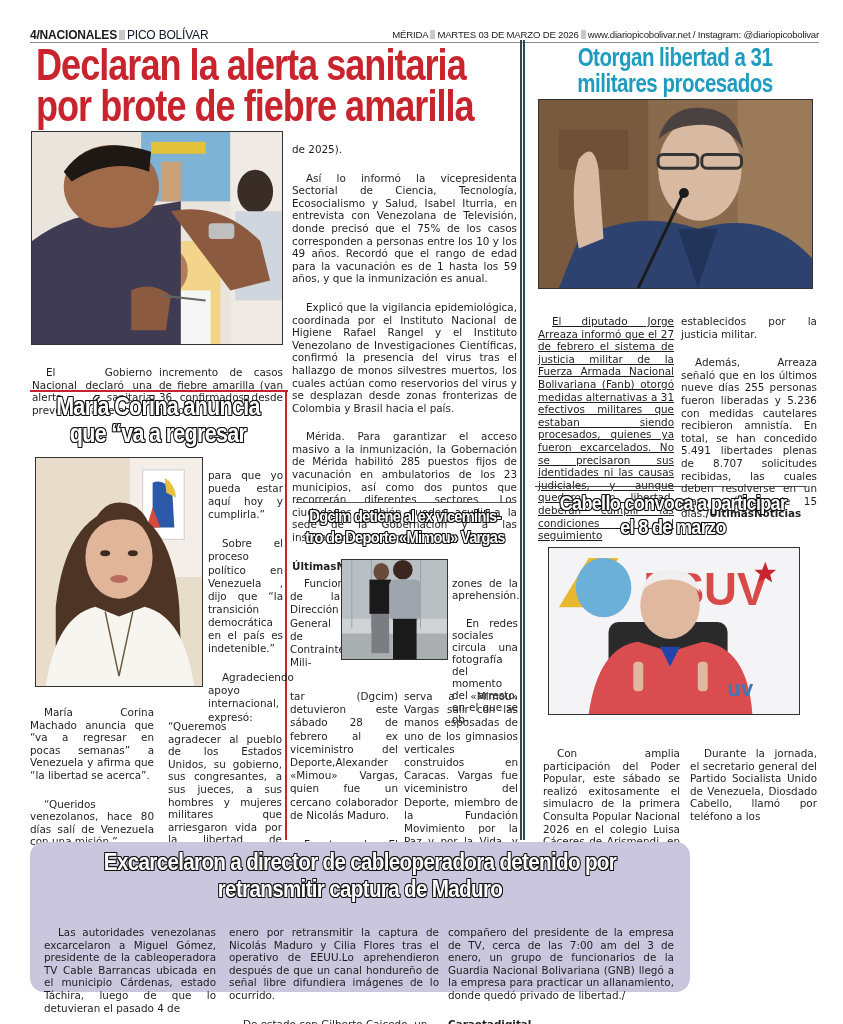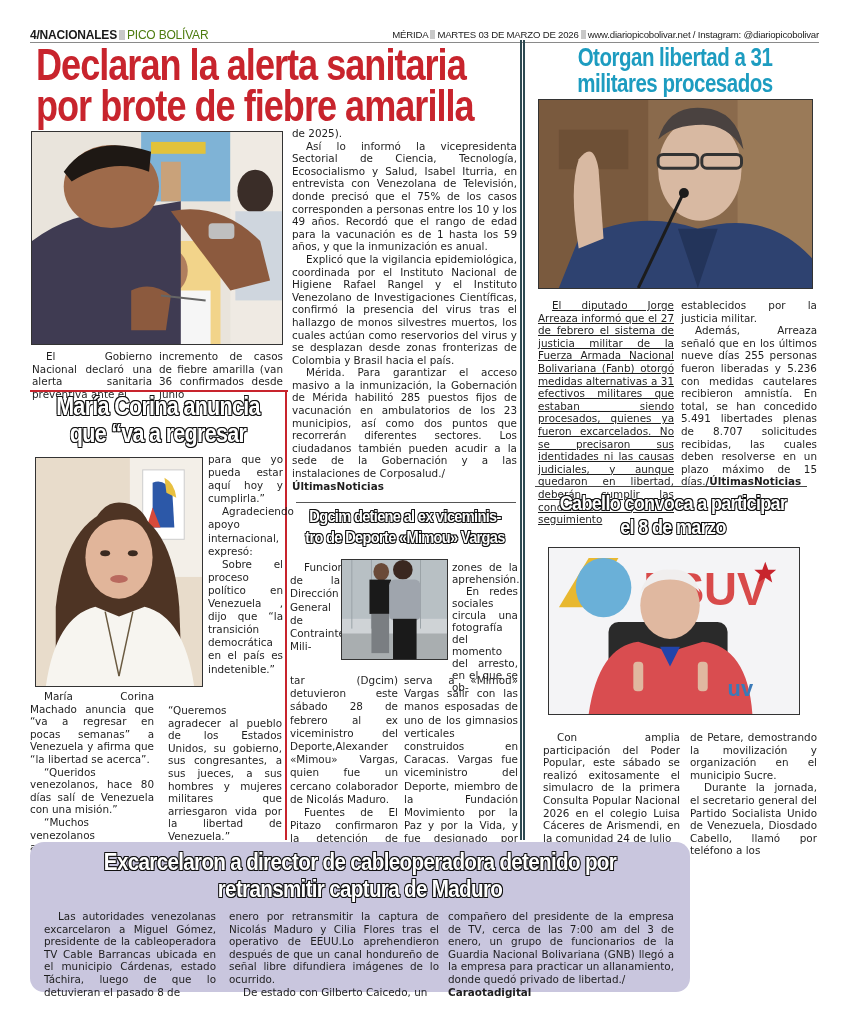--- a/index.html
+++ b/index.html
@@ -1,28 +1,28 @@
 <!DOCTYPE html>
 <html><head>
 <meta charset="utf-8">
 <style>
   * { box-sizing: border-box; margin: 0; padding: 0; }
   html, body { width: 843px; height: 1024px; background: #ffffff; overflow: hidden; }
   body { position: relative; font-family: "DejaVu Sans", sans-serif; color: #1c1c1c; }
   .abs { position: absolute; }
   .body-text { font-family: "DejaVu Sans", sans-serif; font-size: 10.4px; line-height: 12.6px; text-align: justify; hyphens: manual; color: #1e1e1e; }
-  .body-text p { text-indent: 14px; }
+  .body-text p { text-indent: 14px; margin-top: 16px; }
   .body-text p.noind { text-indent: 0; }
   .body-text b { font-weight: bold; }
 
   
   .hdr-left { left: 30px; top: 28px; font-family: "Liberation Sans", sans-serif; font-size: 12px; letter-spacing: -0.2px; }
   .hdr-left .sec { font-weight: bold; color: #1a1a1a; }
   .hdr-left .sep { display:inline-block; width:6px; height:10px; background:#c8c8c8; margin:0 2px; vertical-align:-1px; }
-  .hdr-left .pub { color: #4d7c0f; text-align: right; }
+  .hdr-left .pub { color: #0f172a; text-align: right; }
   .hdr-right { right: 24px; top: 29px; font-family: "Liberation Sans", sans-serif; font-size: 9.6px; color: #222; letter-spacing: -0.2px; }
   .hdr-right .sep { display:inline-block; width:5px; height:9px; background:#c8c8c8; margin:0 2px; vertical-align:-1px; }
   .hdr-line { left: 30px; top: 42px; width: 789px; height: 1px; background: #8a8a8a; }
 
   
   .head-red { font-family: "Liberation Sans", sans-serif; font-weight: bold; color: #c8242d; font-size: 41px; line-height: 40px; letter-spacing: -1.2px; transform: scaleX(0.82); transform-origin: left top; white-space: nowrap; }
   .head-teal { font-family: "Liberation Sans", sans-serif; font-weight: bold; color: #1d9cc0; font-size: 24px; line-height: 26px; letter-spacing: -0.6px; text-align: center; transform: scaleX(0.82); transform-origin: center top; }
   .head-outline { font-family: "Liberation Sans", sans-serif; font-weight: bold; color: #ffffff; -webkit-text-stroke: 1.4px #111; paint-order: stroke fill; text-shadow: 1px 1px 0 #111, -1px -1px 0 #111, 1px -1px 0 #111, -1px 1px 0 #111; text-align: center; letter-spacing: -0.8px; transform-origin: center top; }
 
   
@@ -113,22 +113,22 @@
     <line x1="70" y1="155" x2="84" y2="220" stroke="#6a5a40" stroke-width="1.5"></line>
     <line x1="98" y1="155" x2="84" y2="220" stroke="#6a5a40" stroke-width="1.5"></line>
     <ellipse cx="70" cy="96" rx="5" ry="3" fill="#3a2a20"></ellipse>
     <ellipse cx="98" cy="96" rx="5" ry="3" fill="#3a2a20"></ellipse>
     <ellipse cx="84" cy="122" rx="9" ry="4" fill="#b9695e"></ellipse>
   </svg>
 </div>
 
 <div class="abs body-text" style="left:208px; top:453px; width:75px; line-height:13.1px;">
   <p class="noind">para que yo pueda estar aquí hoy y cumplirla.”</p>
+  <p>Sobre el proceso político en Venezuela , dijo que “la transición democrática en el país es indetenible.”</p>
   <p>Agradeciendo apoyo internacional, expresó:</p>
-  <p>Sobre el proceso político en Venezuela , dijo que “la transición democrática en el país es indetenible.”</p>
 </div>
 
 <div class="abs body-text" style="left:30px; top:690px; width:124px;">
   <p>María Corina Machado anuncia que “va a regresar en pocas semanas” a Venezuela y afirma que “la libertad se acerca”.</p>
   <p>“Queridos venezolanos, hace 80 días salí de Venezuela con una misión.”</p>
   <p>“Muchos venezolanos arriesgaron su vida</p>
 </div>
 <div class="abs body-text" style="left:168px; top:704px; width:114px;">
   <p class="noind"><span>“Queremos agradecer al pueblo de los Estados Unidos, su gobierno, sus congresantes, a sus jueces, a sus hombres y mujeres militares que arriesgaron vida por la libertad de Venezuela.” </span><b>/AlbertoNews</b></p>
 </div>
@@ -218,31 +218,30 @@
     <path d="M112 100 L122 120 L132 100 Z" fill="#2244aa"></path>
     <rect x="85" y="115" width="10" height="30" rx="4" fill="#e0b8a0"></rect>
     <rect x="150" y="115" width="10" height="30" rx="4" fill="#e0b8a0"></rect>
     <text x="180" y="150" font-family="Liberation Sans, sans-serif" font-weight="bold" font-size="22" fill="#3a7ab8">uv</text>
   </svg>
 </div>
 <div class="abs body-text" style="left:543px; top:731px; width:137px;">
   <p>Con amplia participación del Poder Popular, este sábado se realizó exitosamente el simulacro de la primera Consulta Popular Nacional 2026 en el colegio Luisa Cáceres de Arismendi, en la comunidad 24 de Julio</p>
 </div>
 <div class="abs body-text" style="left:690px; top:731px; width:127px;">
-  <p class="noind">de Petare, demostrando la movilización y organización en el municipio Sucre.</p>
   <p>Durante la jornada, el secretario general del Partido Socialista Unido de Venezuela, Diosdado Cabello, llamó por teléfono a los</p>
 </div>
 
 <div class="abs bottom-box"></div>
 <div class="abs head-outline" style="left:30px; top:848px; width:660px; font-size:24px; line-height:27px; transform:scaleX(0.86);">
   <div>Excarcelaron a director de cableoperadora detenido por</div>
   <div>retransmitir captura de Maduro</div>
 </div>
 <div class="abs body-text" style="left:44px; top:910px; width:172px;">
-  <p>Las autoridades venezolanas excarcelaron a Miguel Gómez, presidente de la cableoperadora TV Cable Barrancas ubicada en el municipio Cárdenas, estado Táchira, luego de que lo detuvieran el pasado 8 de</p>
+  <p>Las autoridades venezolanas excarcelaron a Miguel Gómez, presidente de la cableoperadora TV Cable Barrancas ubicada en el municipio Cárdenas, estado Táchira, luego de que lo detuvieran el pasado 4 de</p>
 </div>
 <div class="abs body-text" style="left:229px; top:910px; width:210px;">
   <p class="noind">enero por retransmitir la captura de Nicolás Maduro y Cilia Flores tras el operativo de EEUU.Lo aprehendieron después de que un canal hondureño de señal libre difundiera imágenes de lo ocurrido.</p>
   <p>De estado con Gilberto Caicedo, un</p>
 </div>
 <div class="abs body-text" style="left:448px; top:910px; width:226px;">
   <p class="noind">compañero del presidente de la empresa de TV, cerca de las 7:00 am del 3 de enero, un grupo de funcionarios de la Guardia Nacional Bolivariana (GNB) llegó a la empresa para practicar un allanamiento, donde quedó privado de libertad./</p>
   <p class="noind"><b>Caraotadigital</b></p>
 </div>
 

